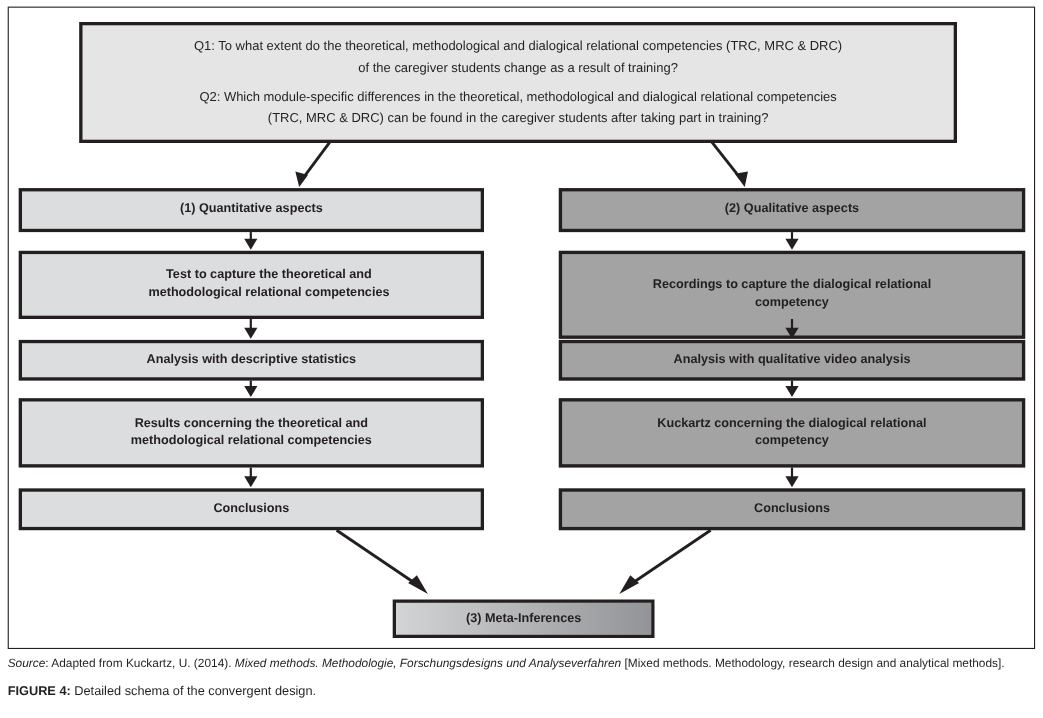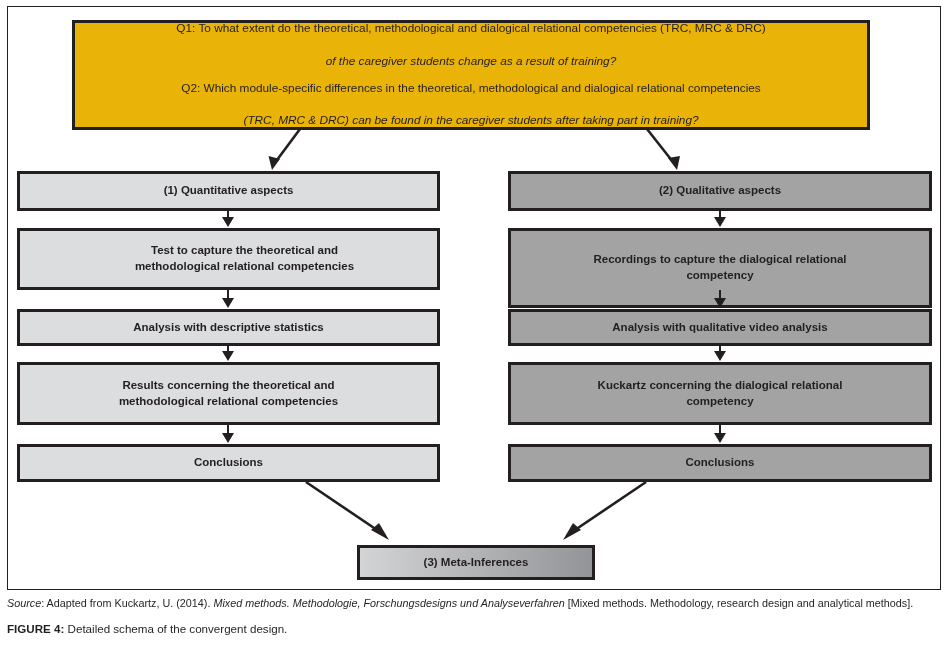--- a/index.html
+++ b/index.html
@@ -49,35 +49,34 @@
     color: #231f20;
     padding: 2px 8px;
   }
   .node .node-text {
     display: block;
     white-space: pre-line;
     font-weight: bold;
   }
 
   .node.question {
-    background: #eab308;
+    background: #e5e5e5;
     font-size: 11.8px;
     line-height: 1.5;
     padding: 8px 18px;
     text-align: center;
     flex-direction: column;
     justify-content: center;
   }
   .node.question .qline {
     display: block;
     width: 100%;
   }
   .node.question .qline + .qline {
-    margin-top: 15px;
-    font-style: italic;
+    margin-top: 2px;
   }
   .node.question .q-block {
     margin-bottom: 9px;
   }
   .node.question .q-block:last-child { margin-bottom: 0; }
 
   .node.quant {
     background: #dcdddf;
   }
   .node.qual {

